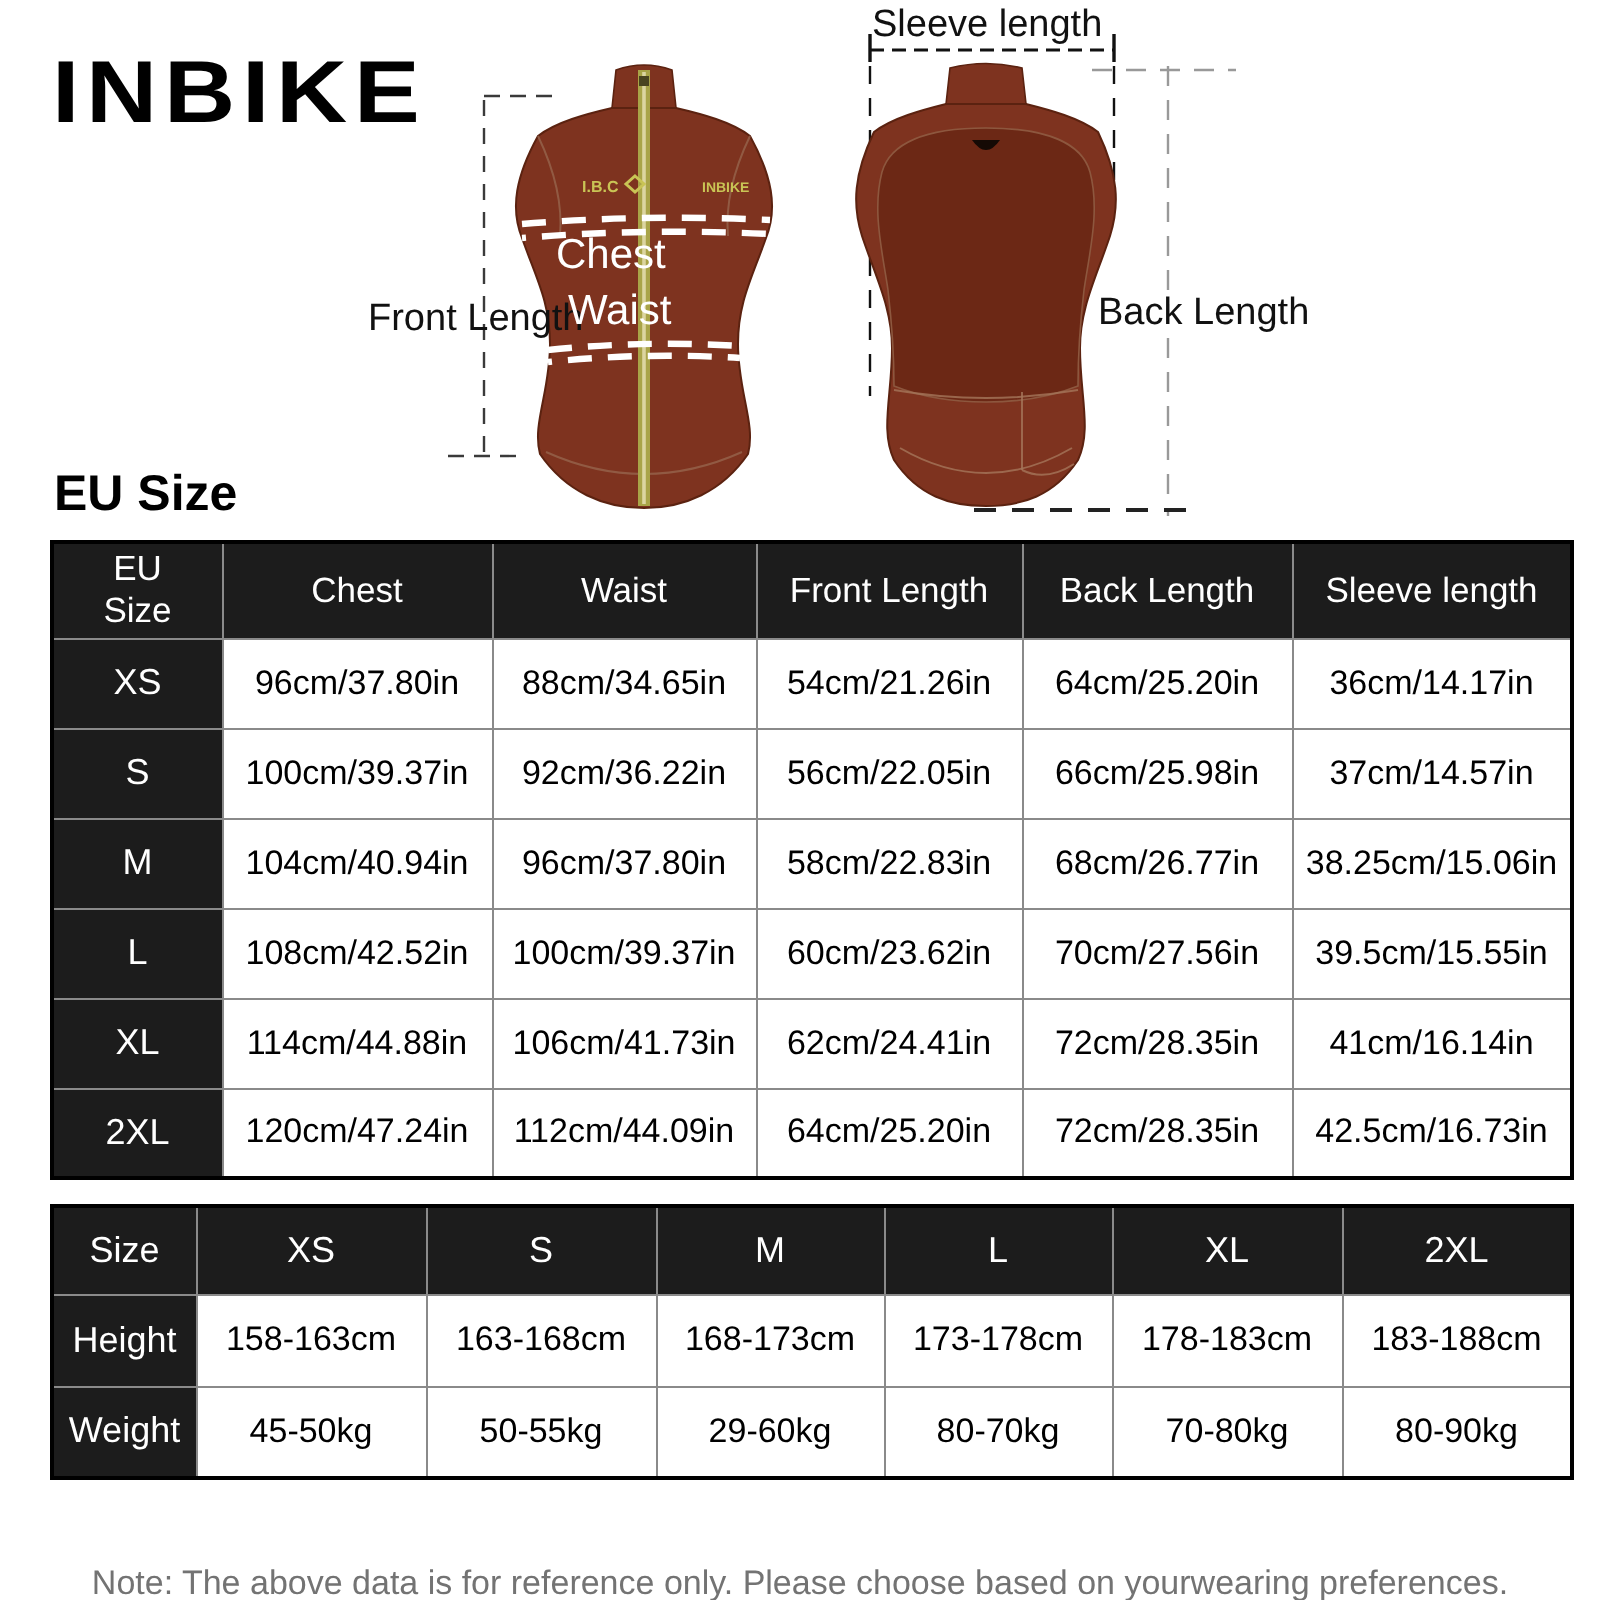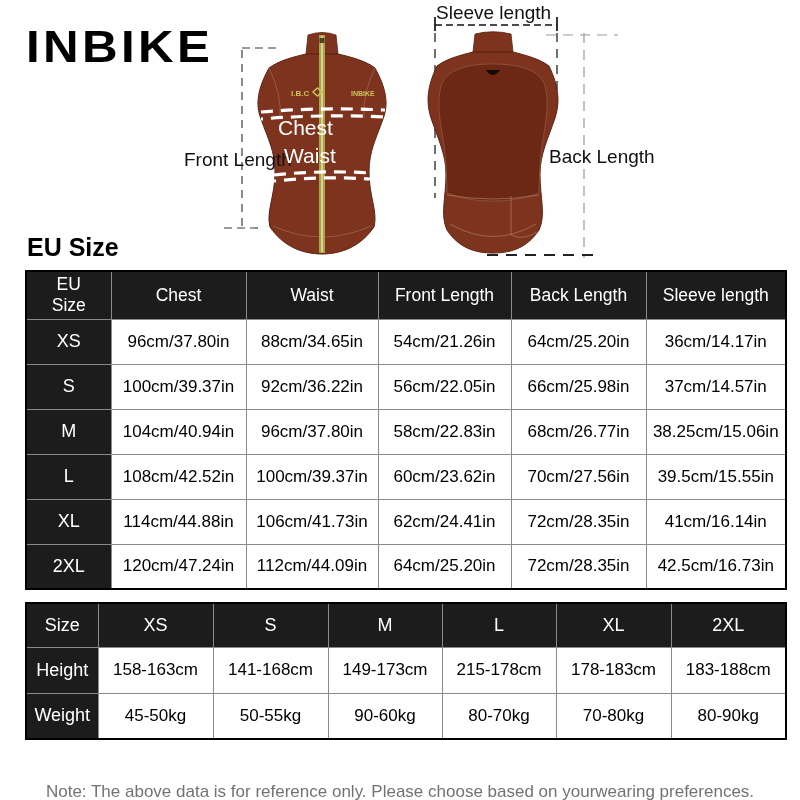--- a/index.html
+++ b/index.html
@@ -194,31 +194,31 @@
         <th>M</th>
         <th>L</th>
         <th>XL</th>
         <th>2XL</th>
       </tr>
     </thead>
     <tbody>
         <tr>
           <th>Height</th>
           <td>158-163cm</td>
-          <td>141-168cm</td>
-          <td>149-173cm</td>
-          <td>215-178cm</td>
+          <td>163-168cm</td>
+          <td>168-173cm</td>
+          <td>173-178cm</td>
           <td>178-183cm</td>
           <td>183-188cm</td>
         </tr>
         <tr>
           <th>Weight</th>
           <td>45-50kg</td>
           <td>50-55kg</td>
-          <td>90-60kg</td>
+          <td>29-60kg</td>
           <td>80-70kg</td>
           <td>70-80kg</td>
           <td>80-90kg</td>
         </tr>
       </tbody>
   </table>
 
   <div class="abs note">
     <div>Note: The above data is for reference only. Please choose based on yourwearing preferences.</div>
   </div>

